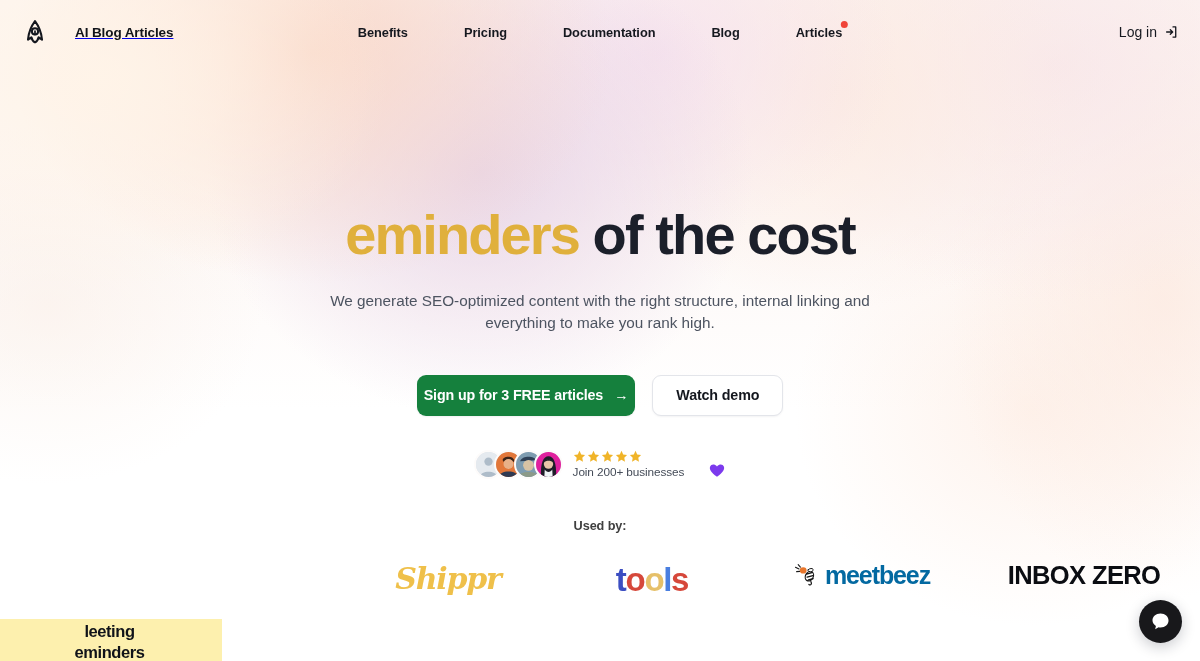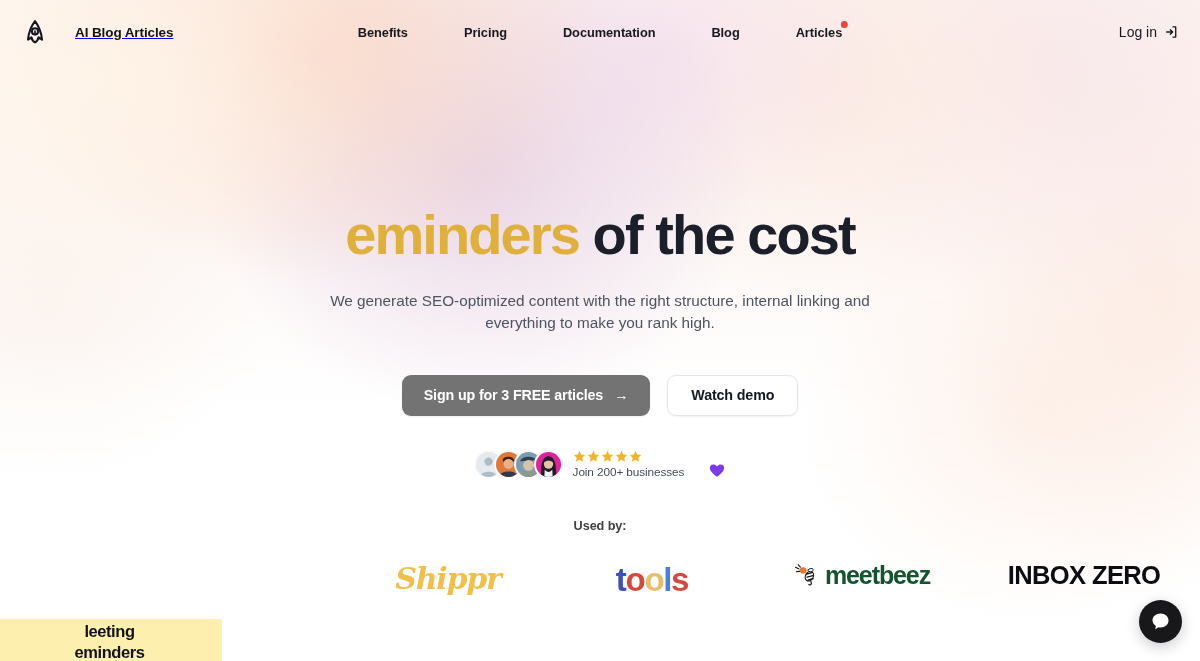--- a/index.html
+++ b/index.html
@@ -73,23 +73,23 @@
     margin:26px auto 0;
     max-width:560px;
     font-size:15.3px; line-height:1.45; color:#4d5461; font-weight:400;
   }
 
   .cta-row {
     margin-top:40px;
     display:flex; justify-content:center; align-items:center; gap:17px;
   }
   .btn-primary {
-    background:#737373; color:#ffffff;
+    background:#15803d; color:#ffffff;
     border:none; border-radius:9px;
-    height:41px; padding:0 22px;
+    height:41px; padding:0 7px;
     font-family:"Liberation Sans", sans-serif;
     font-size:14.3px; font-weight:700; letter-spacing:-.15px;
     display:inline-flex; align-items:center; gap:11px;
     cursor:pointer;
     box-shadow:0 1px 2px rgba(16,24,40,.06);
   }
   .btn-secondary {
     background:#ffffff; color:#14171e;
     border:1px solid #e3e5ea; border-radius:9px;
     height:41px; padding:0 23px;
@@ -154,21 +154,21 @@
     font-family:"DejaVu Serif", serif;
     font-size:30px; font-weight:700; font-style:italic;
     color:#efc04a; letter-spacing:-1.2px;
   }
   .logo-tools {
     font-size:33px; font-weight:700; letter-spacing:-1.3px;
   }
   .logo-tools i { font-style:normal; }
   .logo-meetbeez {
     display:flex; align-items:center; gap:5px;
-    font-size:25px; font-weight:700; color:#14532d; letter-spacing:-1.1px;
+    font-size:25px; font-weight:700; color:#0369a1; letter-spacing:-1.1px;
   }
   .bee-icon { width:26px; height:24px; display:block; }
   .logo-inboxzero {
     font-size:25.5px; font-weight:700; color:#0b0d12; letter-spacing:-.6px;
   }
 
   
   #chat-button {
     position:absolute; right:18px; bottom:18px; z-index:5;
     width:43px; height:43px; border-radius:50%;

